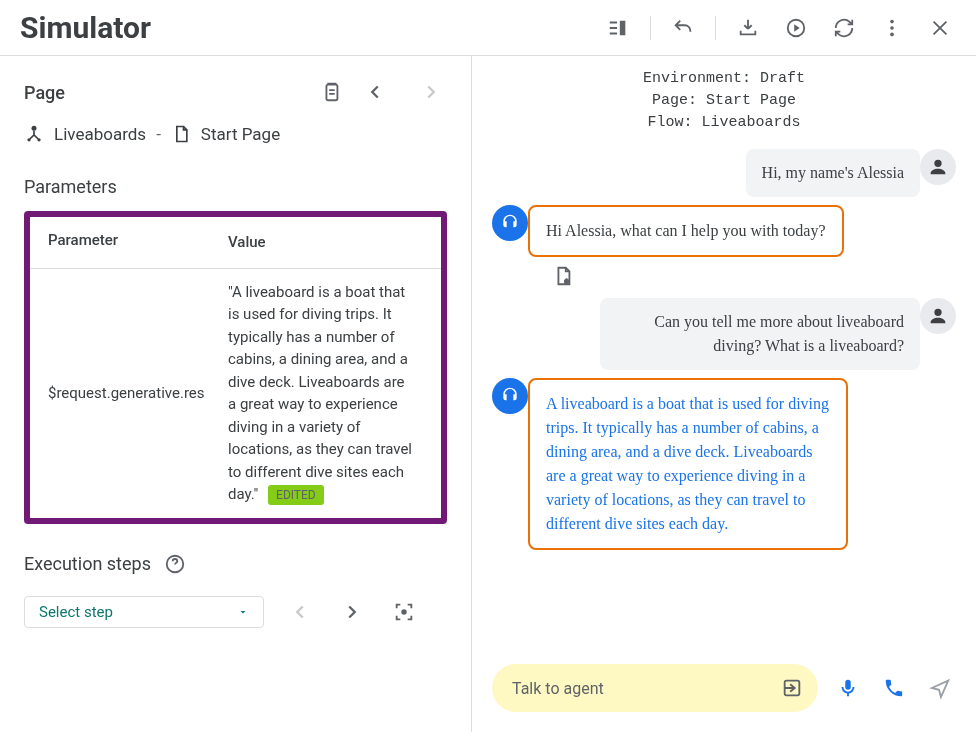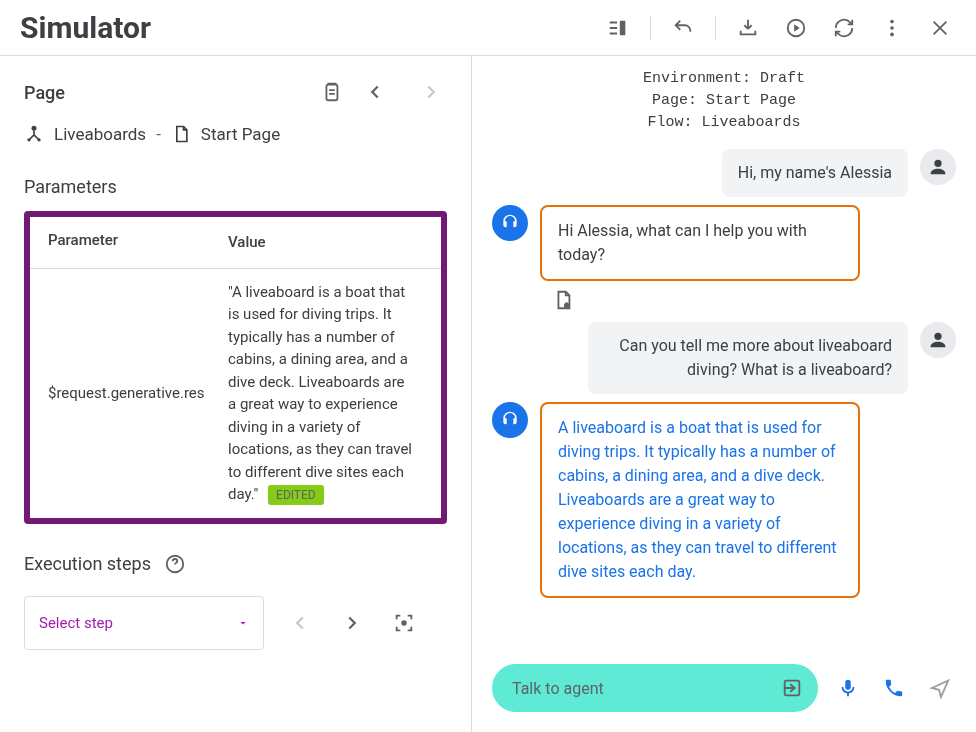--- a/index.html
+++ b/index.html
@@ -129,27 +129,27 @@
       margin-bottom: 16px;
     }
     .exec-title { font-size: 18px; color: #3c4043; }
     .exec-controls {
       display: flex;
       align-items: center;
       gap: 20px;
     }
     .select-step {
       width: 240px;
-      height: 54px;
+      height: 32px;
       border: 1px solid #dadce0;
       border-radius: 4px;
       display: flex;
       align-items: center;
       padding: 0 14px;
-      color: #a21caf;
+      color: #0f766e;
       font-size: 15px;
       cursor: pointer;
       justify-content: space-between;
     }
 
     
     .rightpanel {
       flex: 1;
       display: flex;
       flex-direction: column;
@@ -163,22 +163,22 @@
       line-height: 1.45;
       font-family: Liberation Mono, monospace;
     }
     .chat {
       flex: 1;
       overflow-y: auto;
       padding: 0 20px 10px;
     }
     .msg-row {
       display: flex;
-      gap: 12px;
       margin: 8px 0;
+      font-family: Liberation Serif, serif;
     }
     .msg-row.user { justify-content: flex-end; }
     .avatar {
       width: 36px;
       height: 36px;
       border-radius: 50%;
       display: flex;
       align-items: center;
       justify-content: center;
       flex-shrink: 0;
@@ -214,21 +214,21 @@
       color: #5f6368;
     }
     .inputbar {
       display: flex;
       align-items: center;
       padding: 12px 20px 20px;
       gap: 14px;
     }
     .talk-input {
       flex: 1;
-      background: #5eead4;
+      background: #fef9c3;
       border-radius: 26px;
       height: 48px;
       display: flex;
       align-items: center;
       padding: 0 10px 0 20px;
       font-size: 16px;
       color: #5f6368;
     }
     .talk-input-text { flex: 1; }
   </style>

